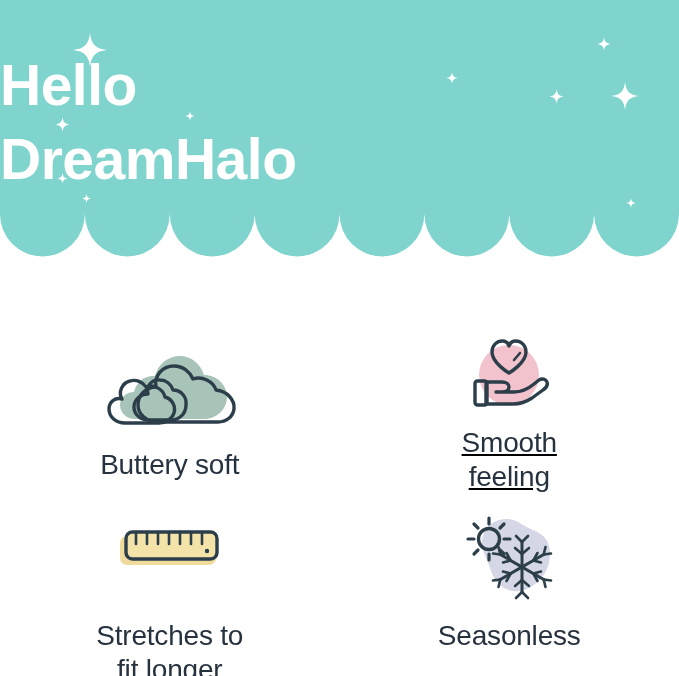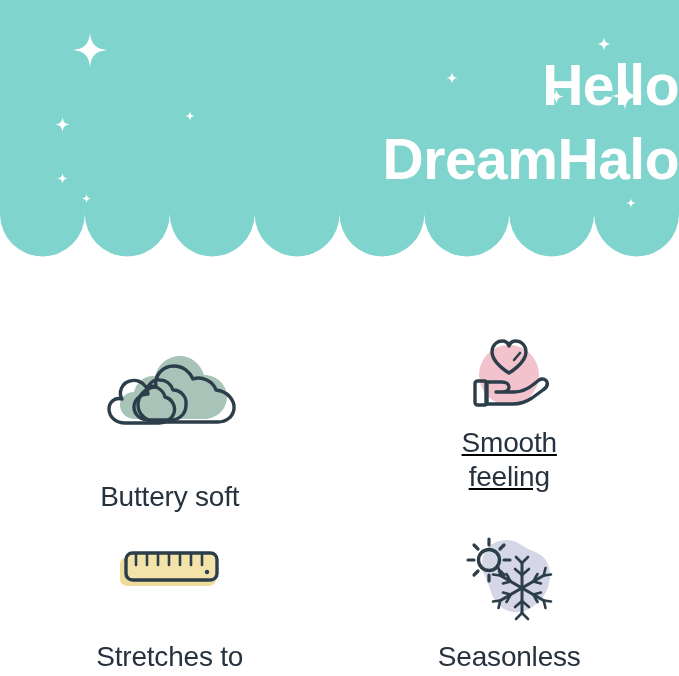--- a/index.html
+++ b/index.html
@@ -32,21 +32,21 @@
     left: 0;
     top: 0;
     width: 679px;
     height: 262px;
   }
   .hero-title {
     position: absolute;
     left: 0;
     top: 48px;
     width: 679px;
-    text-align: right;
+    text-align: left;
     color: #ffffff;
     font-family: "Liberation Sans", sans-serif;
     font-weight: bold;
     font-size: 57px;
     line-height: 1.30;
     letter-spacing: -0.5px;
     white-space: pre-line;
     z-index: 3;
   }
   .sparkle {
@@ -86,21 +86,21 @@
     color: #27323f;
     font-family: "Liberation Sans", sans-serif;
     font-weight: normal;
     font-size: 28px;
     line-height: 1.20;
     white-space: pre-line;
     letter-spacing: -0.2px;
   }
 
   
-  .f-soft    { padding-top: 80px; gap: 32px; }
+  .f-soft    { padding-top: 80px; }
   .f-smooth  { padding-top: 68px; text-decoration: underline; }
   .f-stretch { padding-top: 14px; gap: 16px; }
   .f-season  { padding-top: 6px; }
   .f-smooth .icon-wrap { height: 86px; }
   .f-season  .icon-wrap { height: 110px; }
   .f-stretch .icon-wrap { height: 86px; }
 </style>
 </head>
 <body>
 

